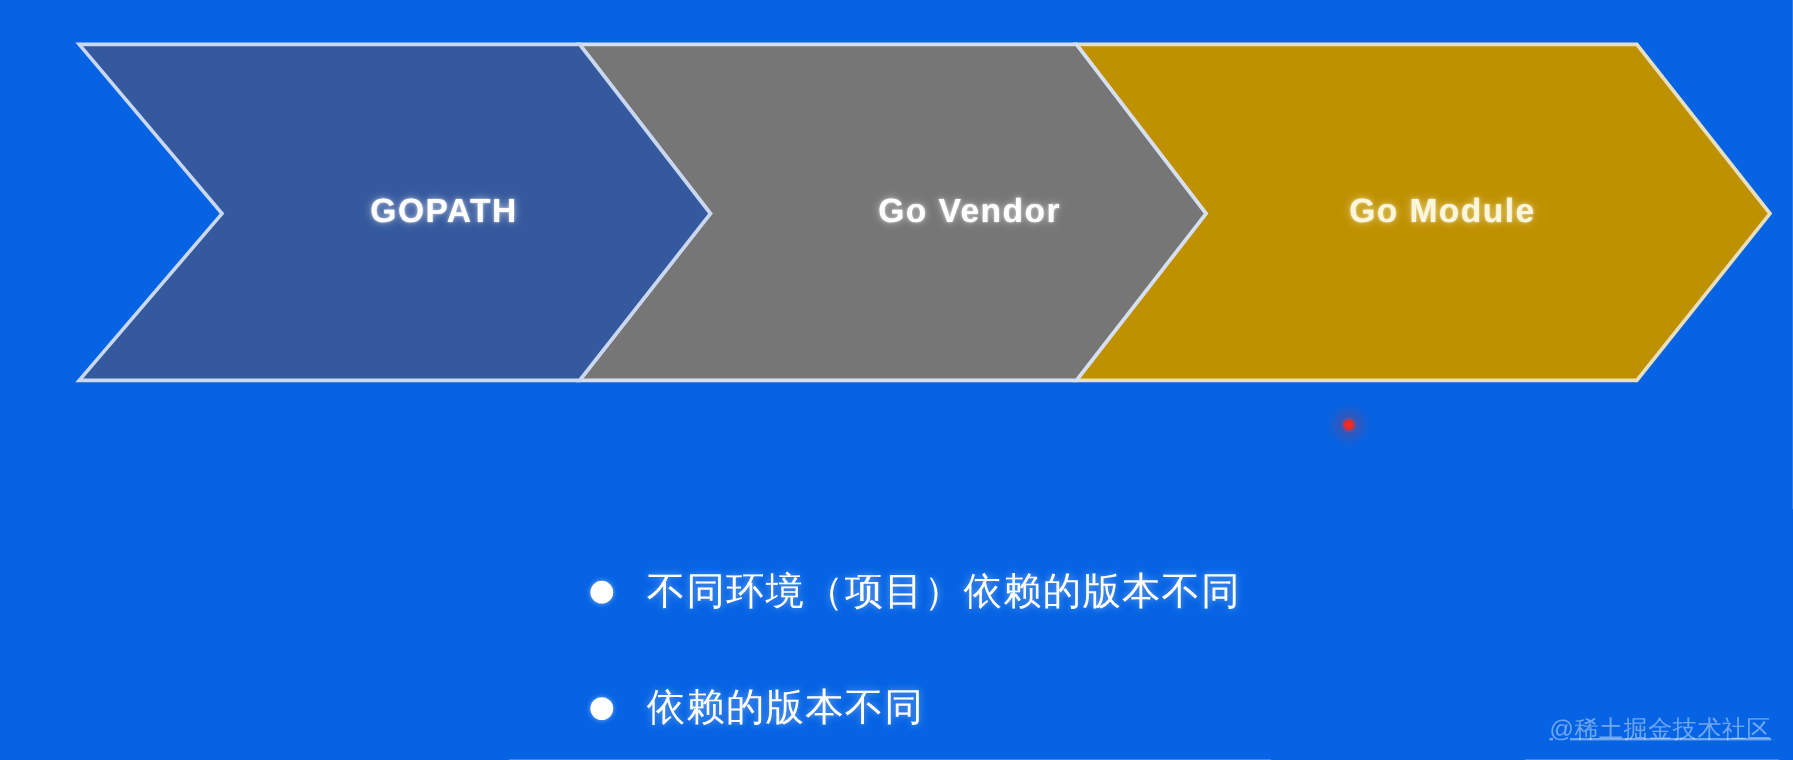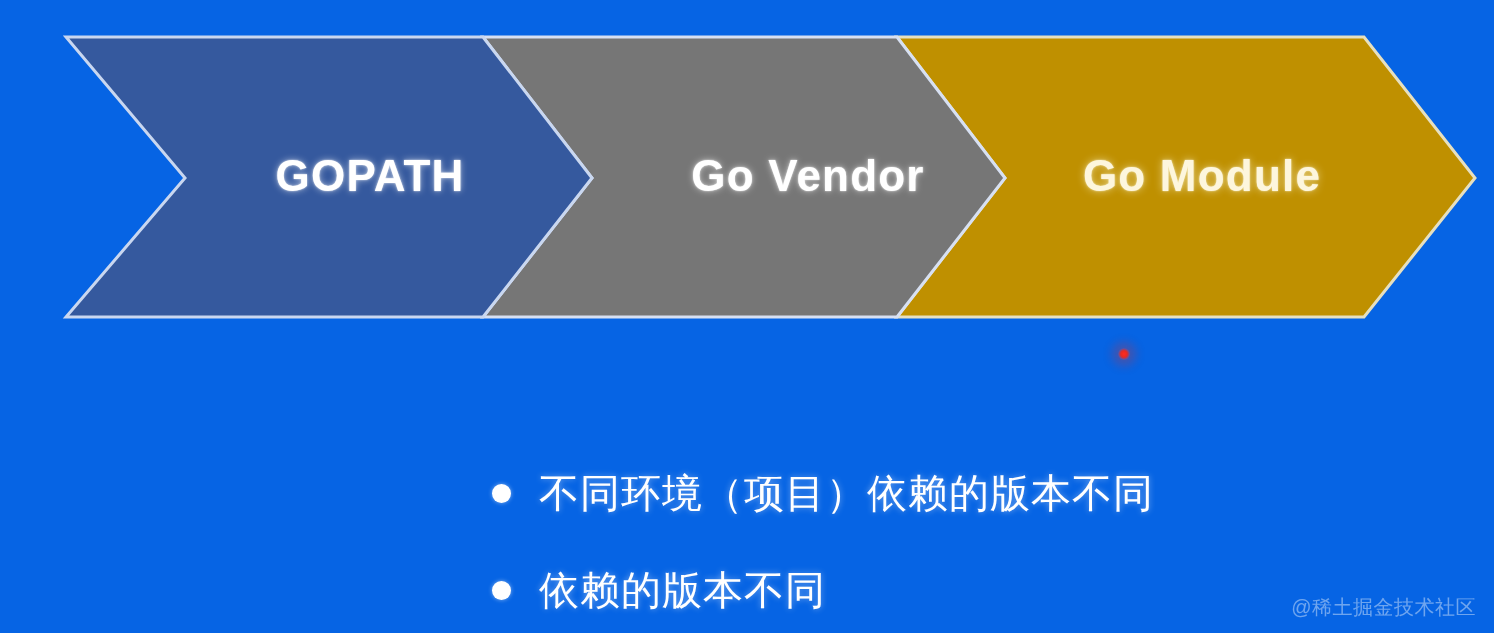--- a/index.html
+++ b/index.html
@@ -33,21 +33,21 @@
   #chevron-svg {
     position: absolute;
     left: 0;
     top: 0;
     display: block;
   }
 
   .chevron-label {
     position: absolute;
     color: #ffffff;
-    font-size: 44px;
+    font-size: 28px;
     font-weight: 600;
     letter-spacing: 1.2px;
     white-space: nowrap;
     transform: translate(-50%, -50%);
     text-shadow: 0 0 7px rgba(255,255,255,0.55),
                  0 0 2px rgba(255,255,255,0.75);
     user-select: none;
   }
   .chevron-label.step-1 { left: 370px; top: 176px; }
   .chevron-label.step-2 { left: 781px; top: 176px; margin-left: 27px; }
@@ -93,38 +93,39 @@
     width: 19px;
     height: 19px;
     border-radius: 50%;
     background: #ffffff;
     flex: 0 0 auto;
     margin-right: 28px;
     box-shadow: 0 0 4px rgba(255,255,255,0.5);
   }
   .bullet-text {
     color: #ffffff;
-    font-size: 40px;
+    font-size: 32px;
     font-weight: 500;
     letter-spacing: 1px;
     white-space: nowrap;
     text-shadow: 0 0 6px rgba(255,255,255,0.45);
     user-select: none;
   }
 
   
   #watermark {
     position: absolute;
     right: 18px;
     bottom: 12px;
     color: rgba(255,255,255,0.42);
     font-size: 20px;
     letter-spacing: 0.5px;
     white-space: nowrap;
     user-select: none;
+    text-decoration: underline;
   }
 </style>
 </head>
 <body>
 
 <div id="slide">
 
   <div id="chevron-band">
     <svg id="chevron-svg" width="1494" height="633" viewBox="0 0 1494 633">
 

